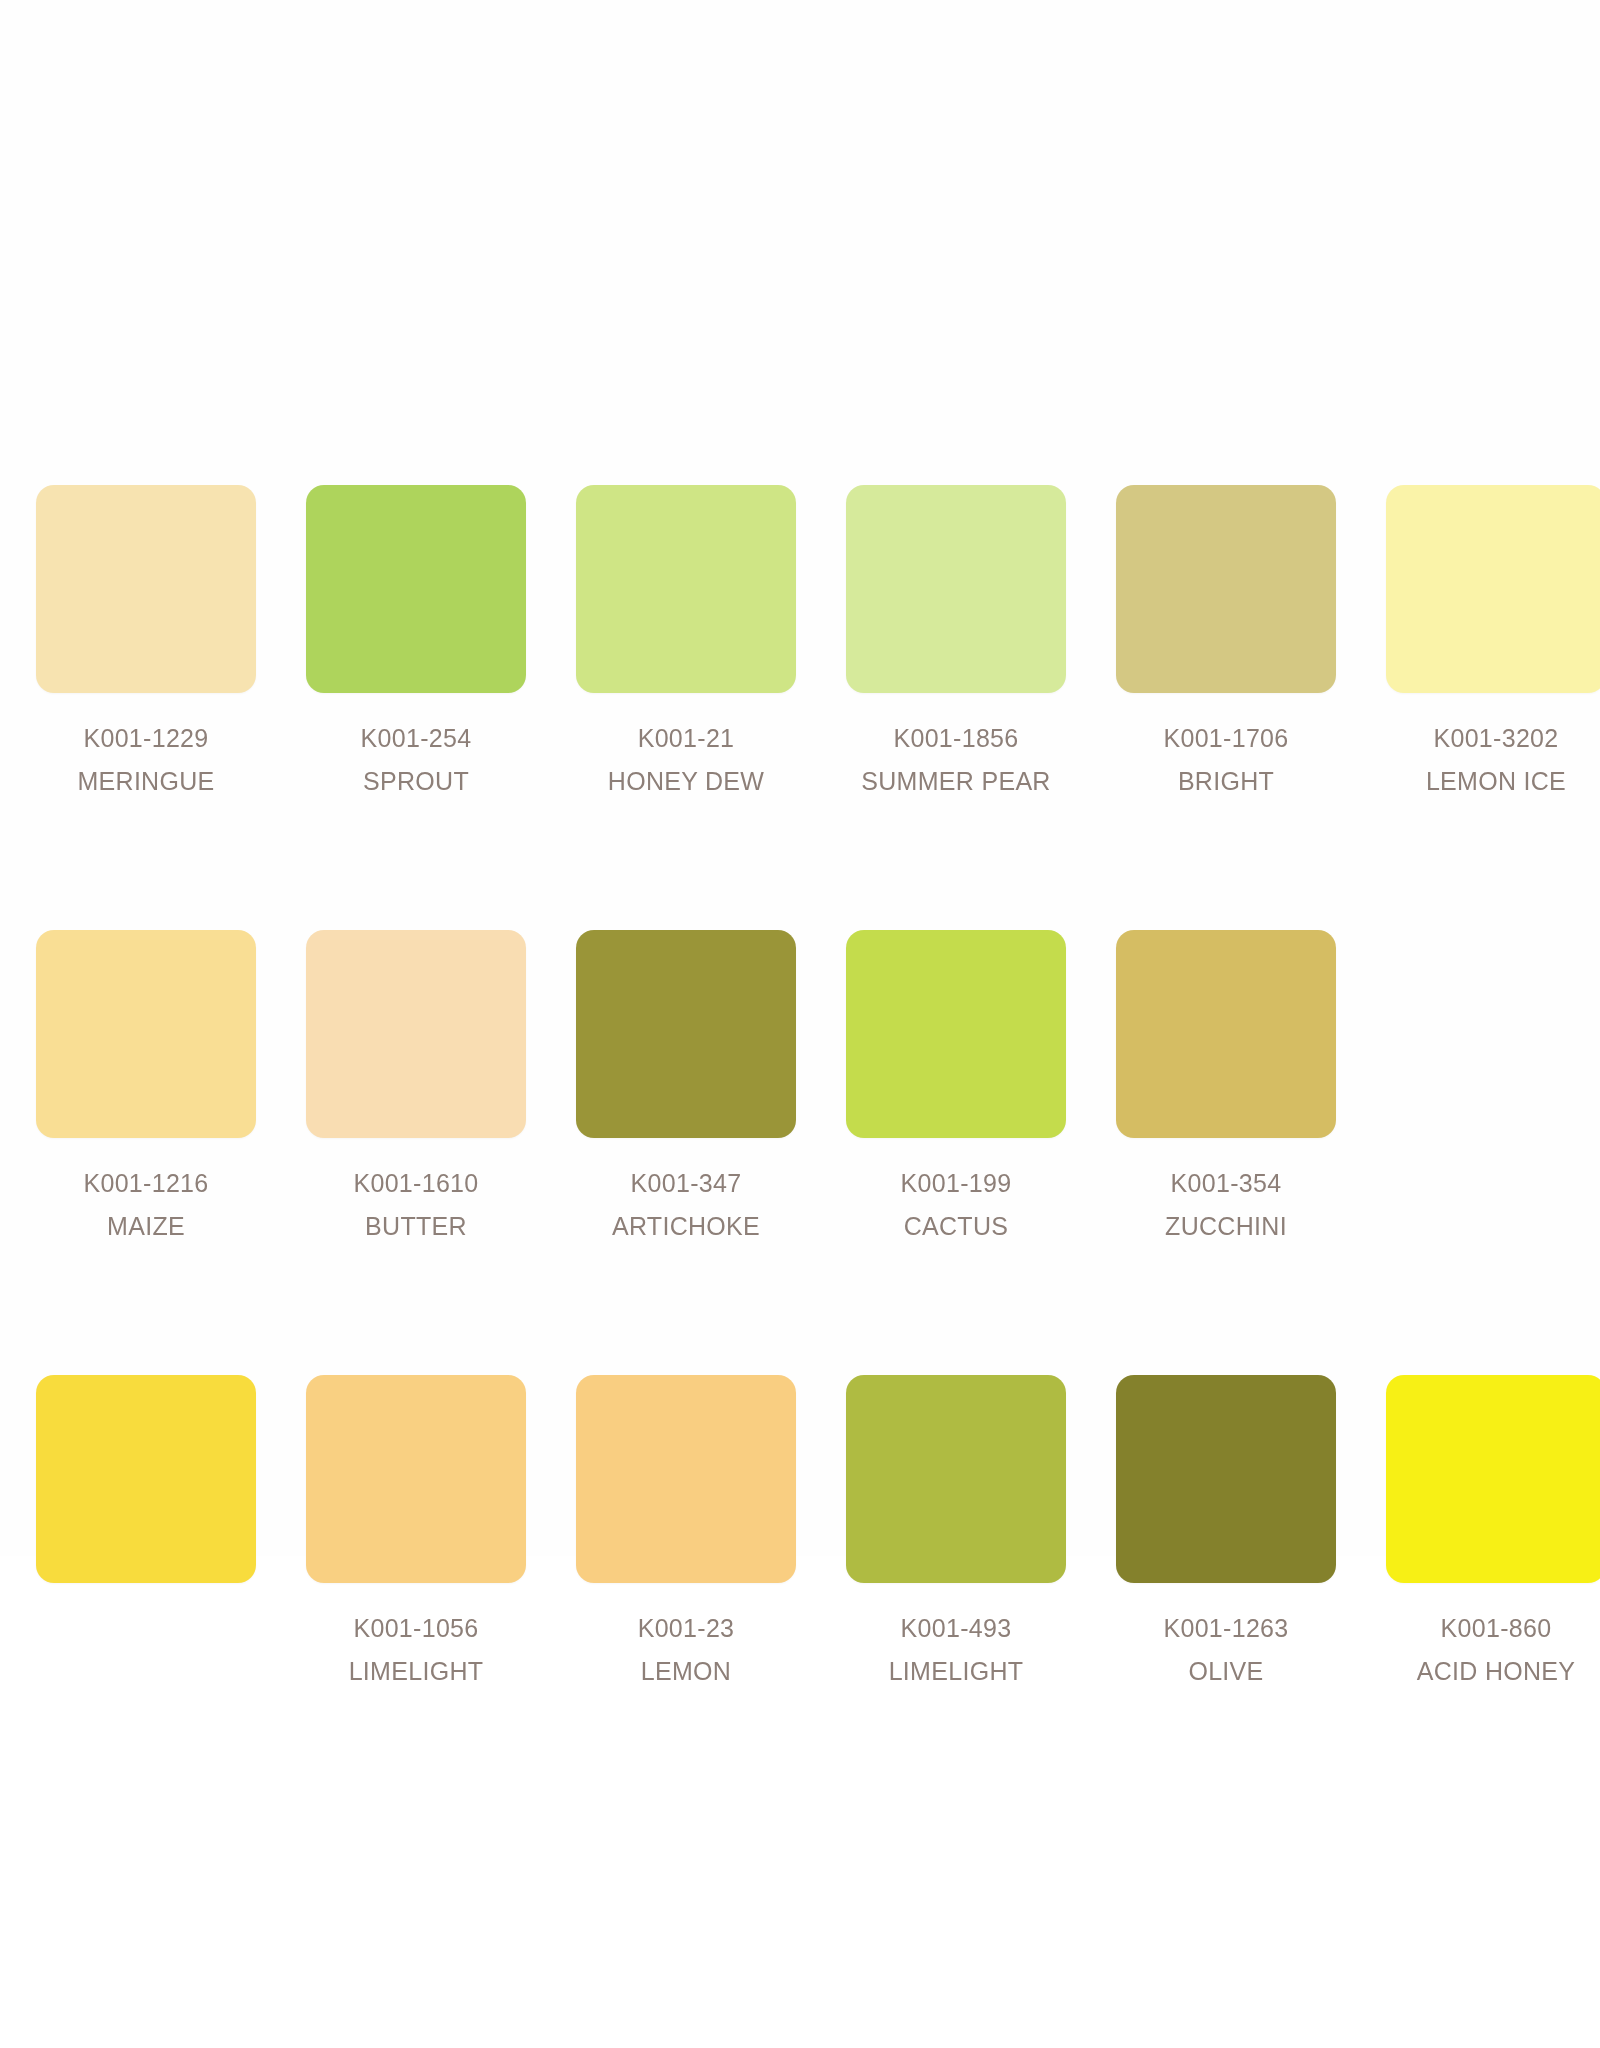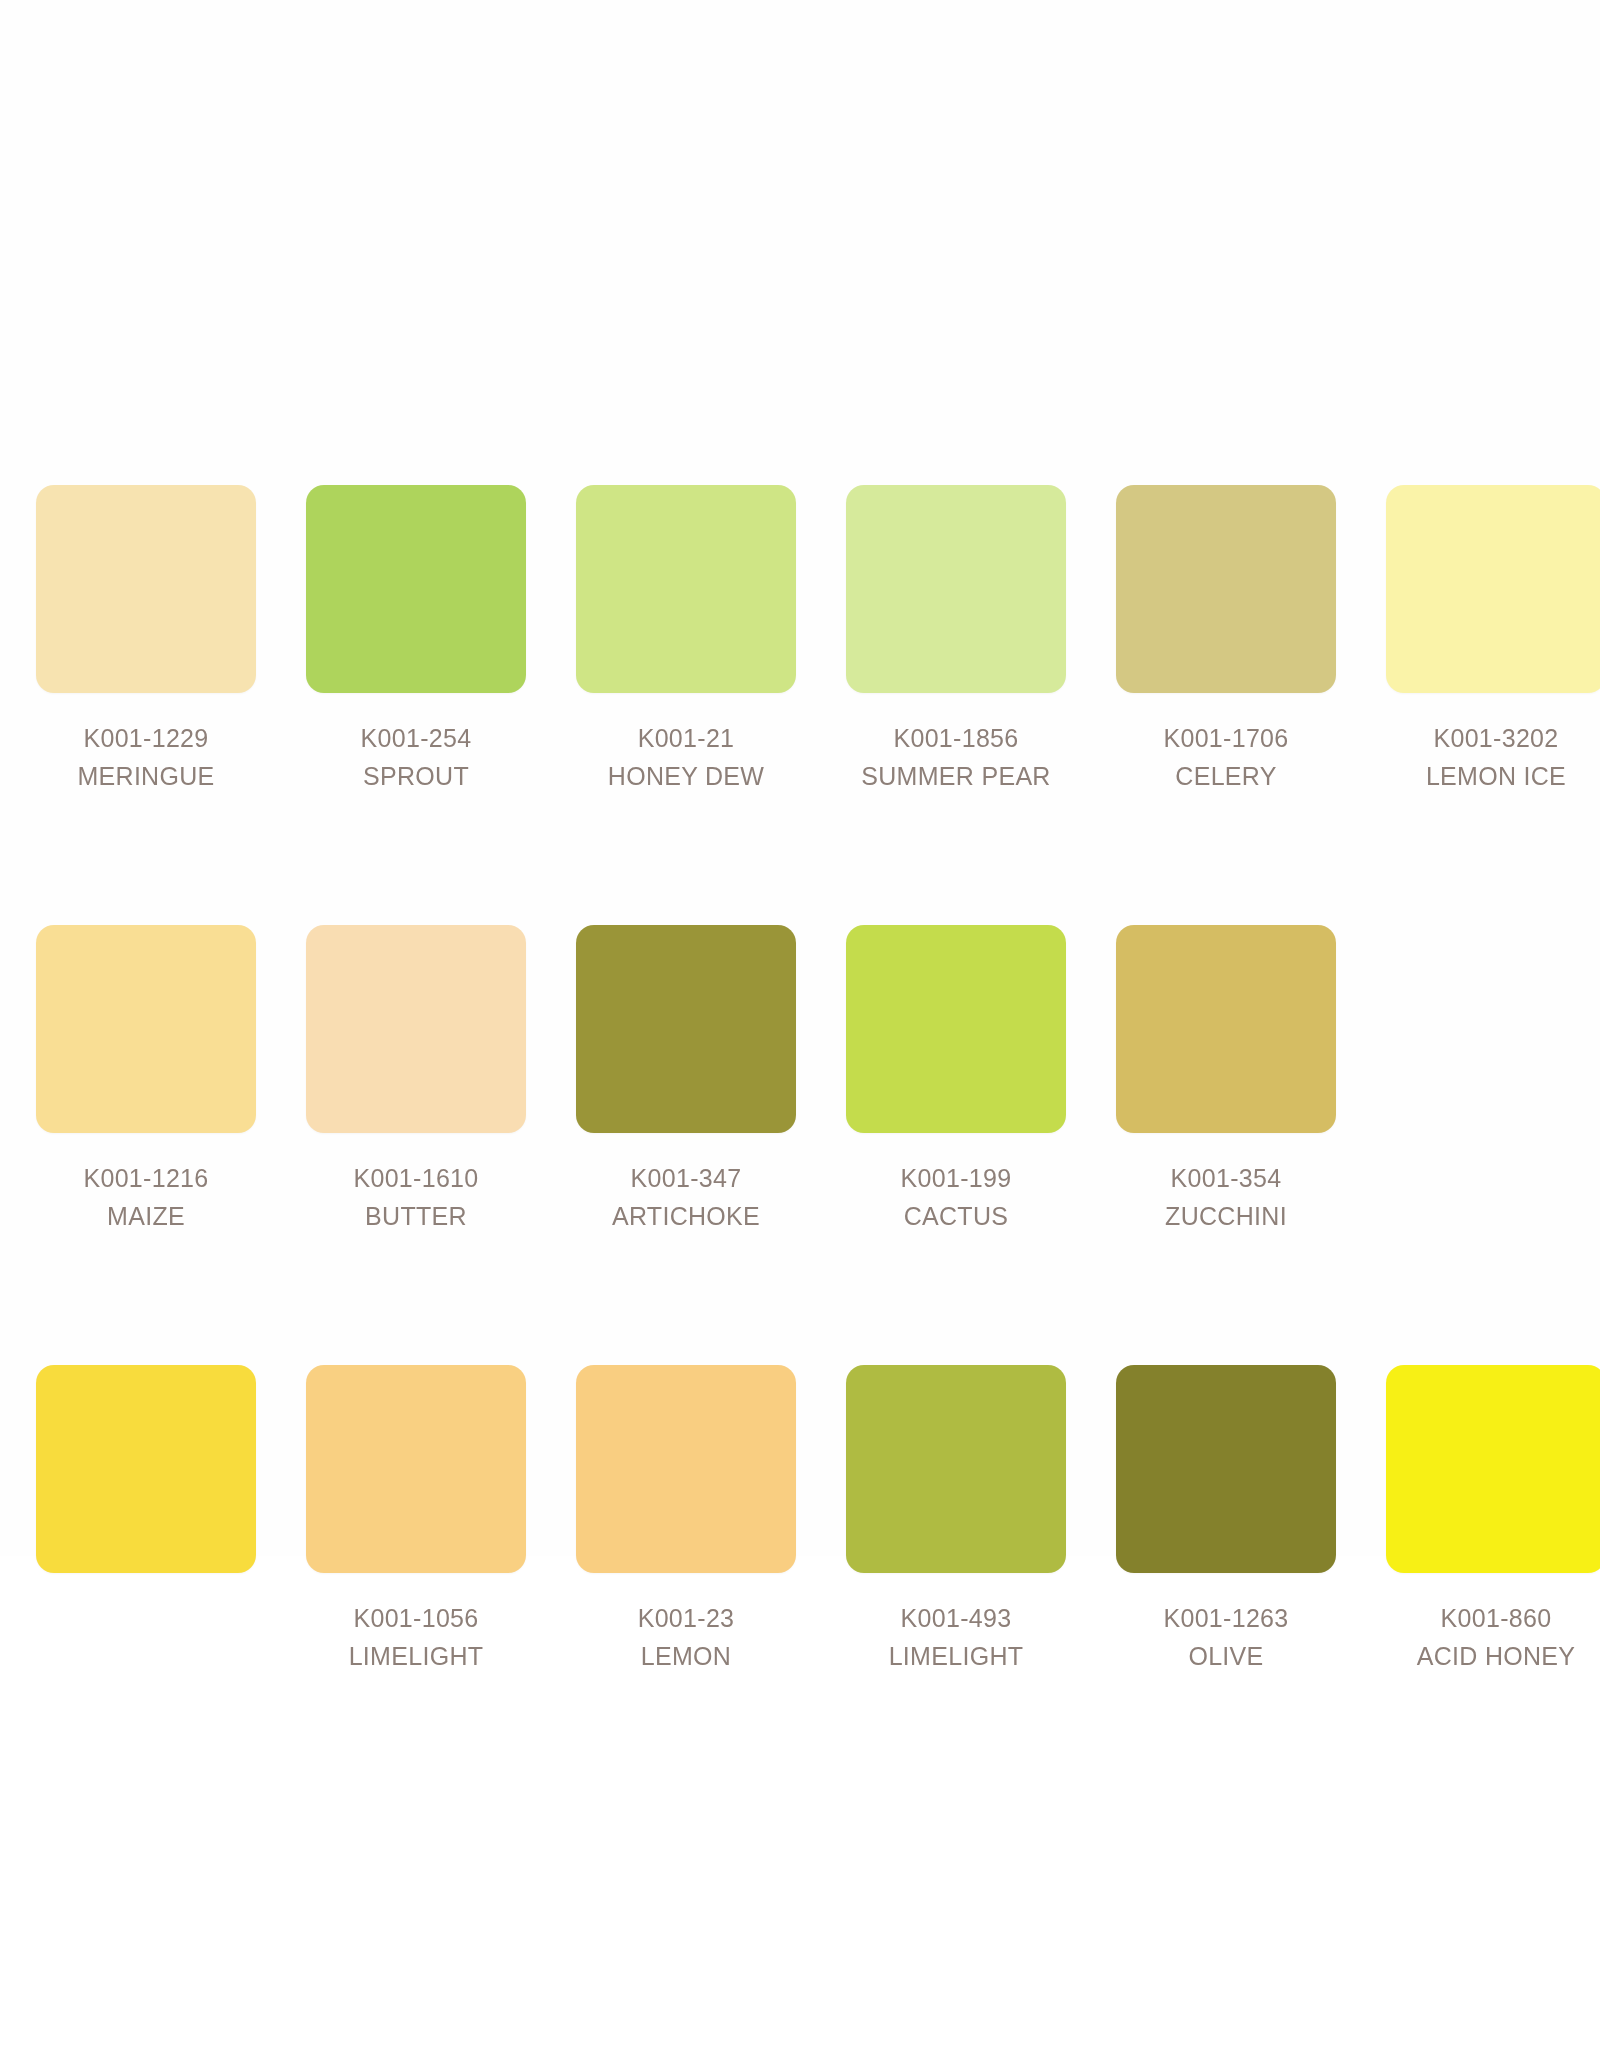--- a/index.html
+++ b/index.html
@@ -67,20 +67,21 @@
   .swatch-name {
     display: block;
     font-family: "Liberation Sans", sans-serif;
     font-size: 25px;
     font-weight: 400;
     letter-spacing: 0.3px;
     color: #8d7f78;
   }
 
   .swatch-name {
+    margin-top: 5px;
   }
 </style>
 </head>
 <body>
 
 <div id="swatch-chart">
   <div class="grid">
       <div class="swatch-row">
         <div class="swatch-cell">
           <div class="swatch-chip" style="background: rgb(247, 227, 176);"></div>
@@ -107,21 +108,21 @@
           <div class="swatch-chip" style="background: rgb(214, 234, 155);"></div>
           <div class="swatch-caption">
             <span class="swatch-code">K001-1856</span>
             <span class="swatch-name">SUMMER PEAR</span>
           </div>
         </div>
         <div class="swatch-cell">
           <div class="swatch-chip" style="background: rgb(212, 200, 131);"></div>
           <div class="swatch-caption">
             <span class="swatch-code">K001-1706</span>
-            <span class="swatch-name">CELERY</span>
+            <span class="swatch-name">BRIGHT</span>
           </div>
         </div>
         <div class="swatch-cell">
           <div class="swatch-chip" style="background: rgb(250, 243, 168);"></div>
           <div class="swatch-caption">
             <span class="swatch-code">K001-3202</span>
             <span class="swatch-name">LEMON ICE</span>
           </div>
         </div>
       </div>

